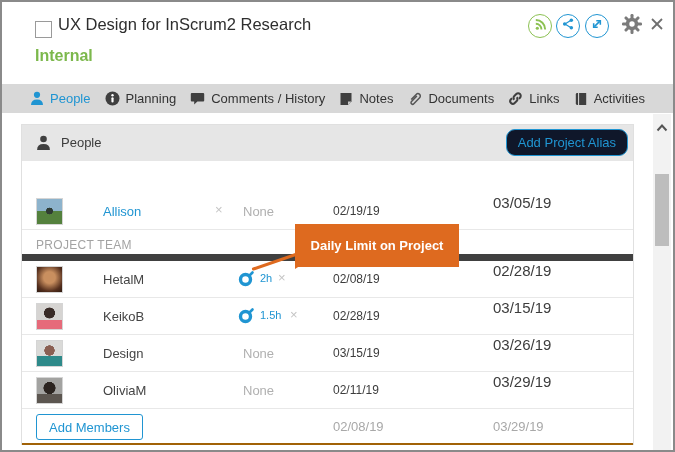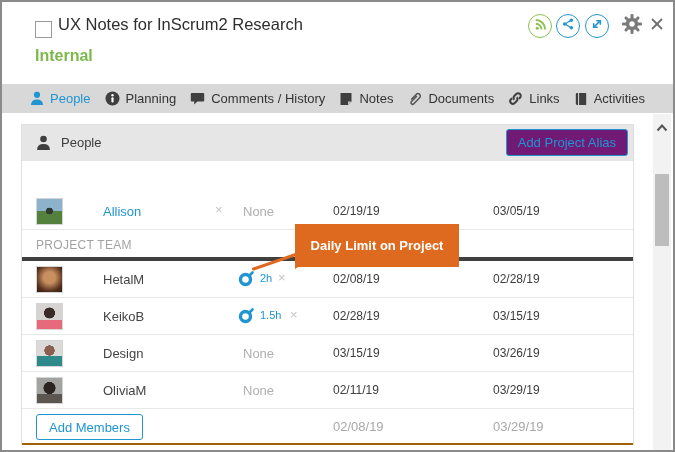--- a/index.html
+++ b/index.html
@@ -18,38 +18,38 @@
   .tabbar{position:absolute;left:0;top:82px;width:671px;height:29px;background:#d8d8d8;display:flex;align-items:center;padding:0 28px;box-sizing:border-box;justify-content:space-between;}
   .tab{display:flex;align-items:center;gap:6px;font-size:13px;color:#333;cursor:pointer;white-space:nowrap;}
   .tab .ticon{display:flex;align-items:center;}
   .tab.active{color:#2095d2;}
 
   
   .card{position:absolute;left:19px;top:122px;width:613px;height:321px;background:#fff;border:1px solid #e0e0e0;box-sizing:border-box;}
   .pbar{position:absolute;left:0;top:0;width:100%;height:36px;background:#e6e6e6;box-sizing:border-box;}
   .pbar-icon{position:absolute;left:14px;top:10px;}
   .pbar-title{position:absolute;left:39px;top:10px;font-size:13px;color:#3c3c3c;}
-  .alias-btn{position:absolute;right:5px;top:4px;height:27px;padding:4px 11px;border:1px solid #2095d2;border-radius:3px;background:#701a75;color:#2095d2;font-size:13px;display:flex;align-items:center;cursor:pointer;}
+  .alias-btn{position:absolute;right:5px;top:4px;height:27px;padding:4px 11px;border:1px solid #2095d2;border-radius:9px;background:#0f172a;color:#2095d2;font-size:13px;display:flex;align-items:center;cursor:pointer;}
 
   .colhdr{position:absolute;left:0;top:36px;width:100%;height:31px;border-bottom:1px solid #dcdcdc;box-sizing:border-box;}
   .colhdr span{position:absolute;top:9px;font-size:12px;color:#a3a3a3;letter-spacing:.3px;}
   .ch0{left:14px}.ch1{left:218px}.ch2{left:308px}.ch3{left:471px}
 
   .row{position:absolute;left:0;width:100%;height:37px;border-bottom:1px solid #e8e8e8;box-sizing:border-box;background:#fff;}
   .row .avatar{position:absolute;left:14px;top:5px;width:27px;height:27px;border:1px solid #d5d5d5;box-sizing:border-box;}
   .row .name{position:absolute;left:81px;top:11px;font-size:13px;color:#444;}
   .row .name.link{color:#2095d2;cursor:pointer;}
   .row .limit-none{position:absolute;left:221px;top:11px;font-size:13px;color:#b0b0b0;}
   .row .limit-val{position:absolute;left:238px;top:11px;font-size:11px;color:#2095d2;cursor:pointer;}
   .row .timer{position:absolute;left:216px;top:8px;}
   .row .xmark{position:absolute;top:10px;font-size:13px;color:#c4c4c4;cursor:pointer;line-height:1;}
   .row .d-start{position:absolute;left:311px;top:11px;font-size:12px;color:#3c3c3c;}
-  .row .d-finish{position:absolute;left:471px;top:11px;font-size:12px;color:#3c3c3c;}
-
-  .grp-row{position:absolute;left:0;top:105px;width:100%;height:31px;border-bottom:4px solid #404040;box-sizing:border-box;}
+  .row .d-finish{position:absolute;left:471px;top:1px;font-size:15px;color:#3c3c3c;}
+
+  .grp-row{position:absolute;left:0;top:105px;width:100%;height:31px;border-bottom:7px solid #404040;box-sizing:border-box;}
   .grp-row span{position:absolute;left:14px;top:8px;font-size:12px;color:#a3a3a3;letter-spacing:.3px;}
 
   .r-owner{top:68px;}
   .r-t1{top:136px;}.r-t2{top:173px;}.r-t3{top:210px;}.r-t4{top:247px;}
   .f-row{position:absolute;left:0;top:284px;width:100%;height:36px;box-sizing:border-box;border-bottom:2px solid #a16207;}
   .members-btn{position:absolute;left:14px;top:5px;height:26px;padding:0 12px;border:1px solid #2095d2;border-radius:3px;background:#fff;color:#2095d2;font-size:13px;display:flex;align-items:center;cursor:pointer;}
   .f-row .d-start,.f-row .d-finish{position:absolute;top:10px;font-size:13px;color:#a8a8a8;}
   .f-row .d-start{left:311px}.f-row .d-finish{left:471px}
 
   
@@ -68,21 +68,21 @@
   .sbar{position:absolute;right:2px;top:112px;width:18px;height:338px;background:#f2f2f2;}
   .sbar-up{position:absolute;left:0;top:4px;width:18px;height:18px;display:flex;align-items:center;justify-content:center;cursor:pointer;}
   .sbar-thumb{position:absolute;left:2px;top:60px;width:14px;height:72px;background:#bdbdbd;cursor:pointer;}
 </style>
 </head>
 <body>
 
 <div id="app">
 
   <div class="hdr-check"></div>
-  <span class="hdr-title">UX Notes for InScrum2 Research</span>
+  <span class="hdr-title">UX Design for InScrum2 Research</span>
   <span class="hdr-badge">Internal</span>
 
   <div class="cbtn green" style="left:526px">
     <span>
       <svg width="15" height="15" viewBox="0 0 16 16">
           <circle cx="4.6" cy="12" r="1.7" fill="#8cc152"></circle>
           <path d="M3 7.2 a6 6 0 0 1 6 6" fill="none" stroke="#8cc152" stroke-width="2"></path>
           <path d="M3 3.2 a10 10 0 0 1 10 10" fill="none" stroke="#8cc152" stroke-width="2"></path>
         </svg>
     </span>

